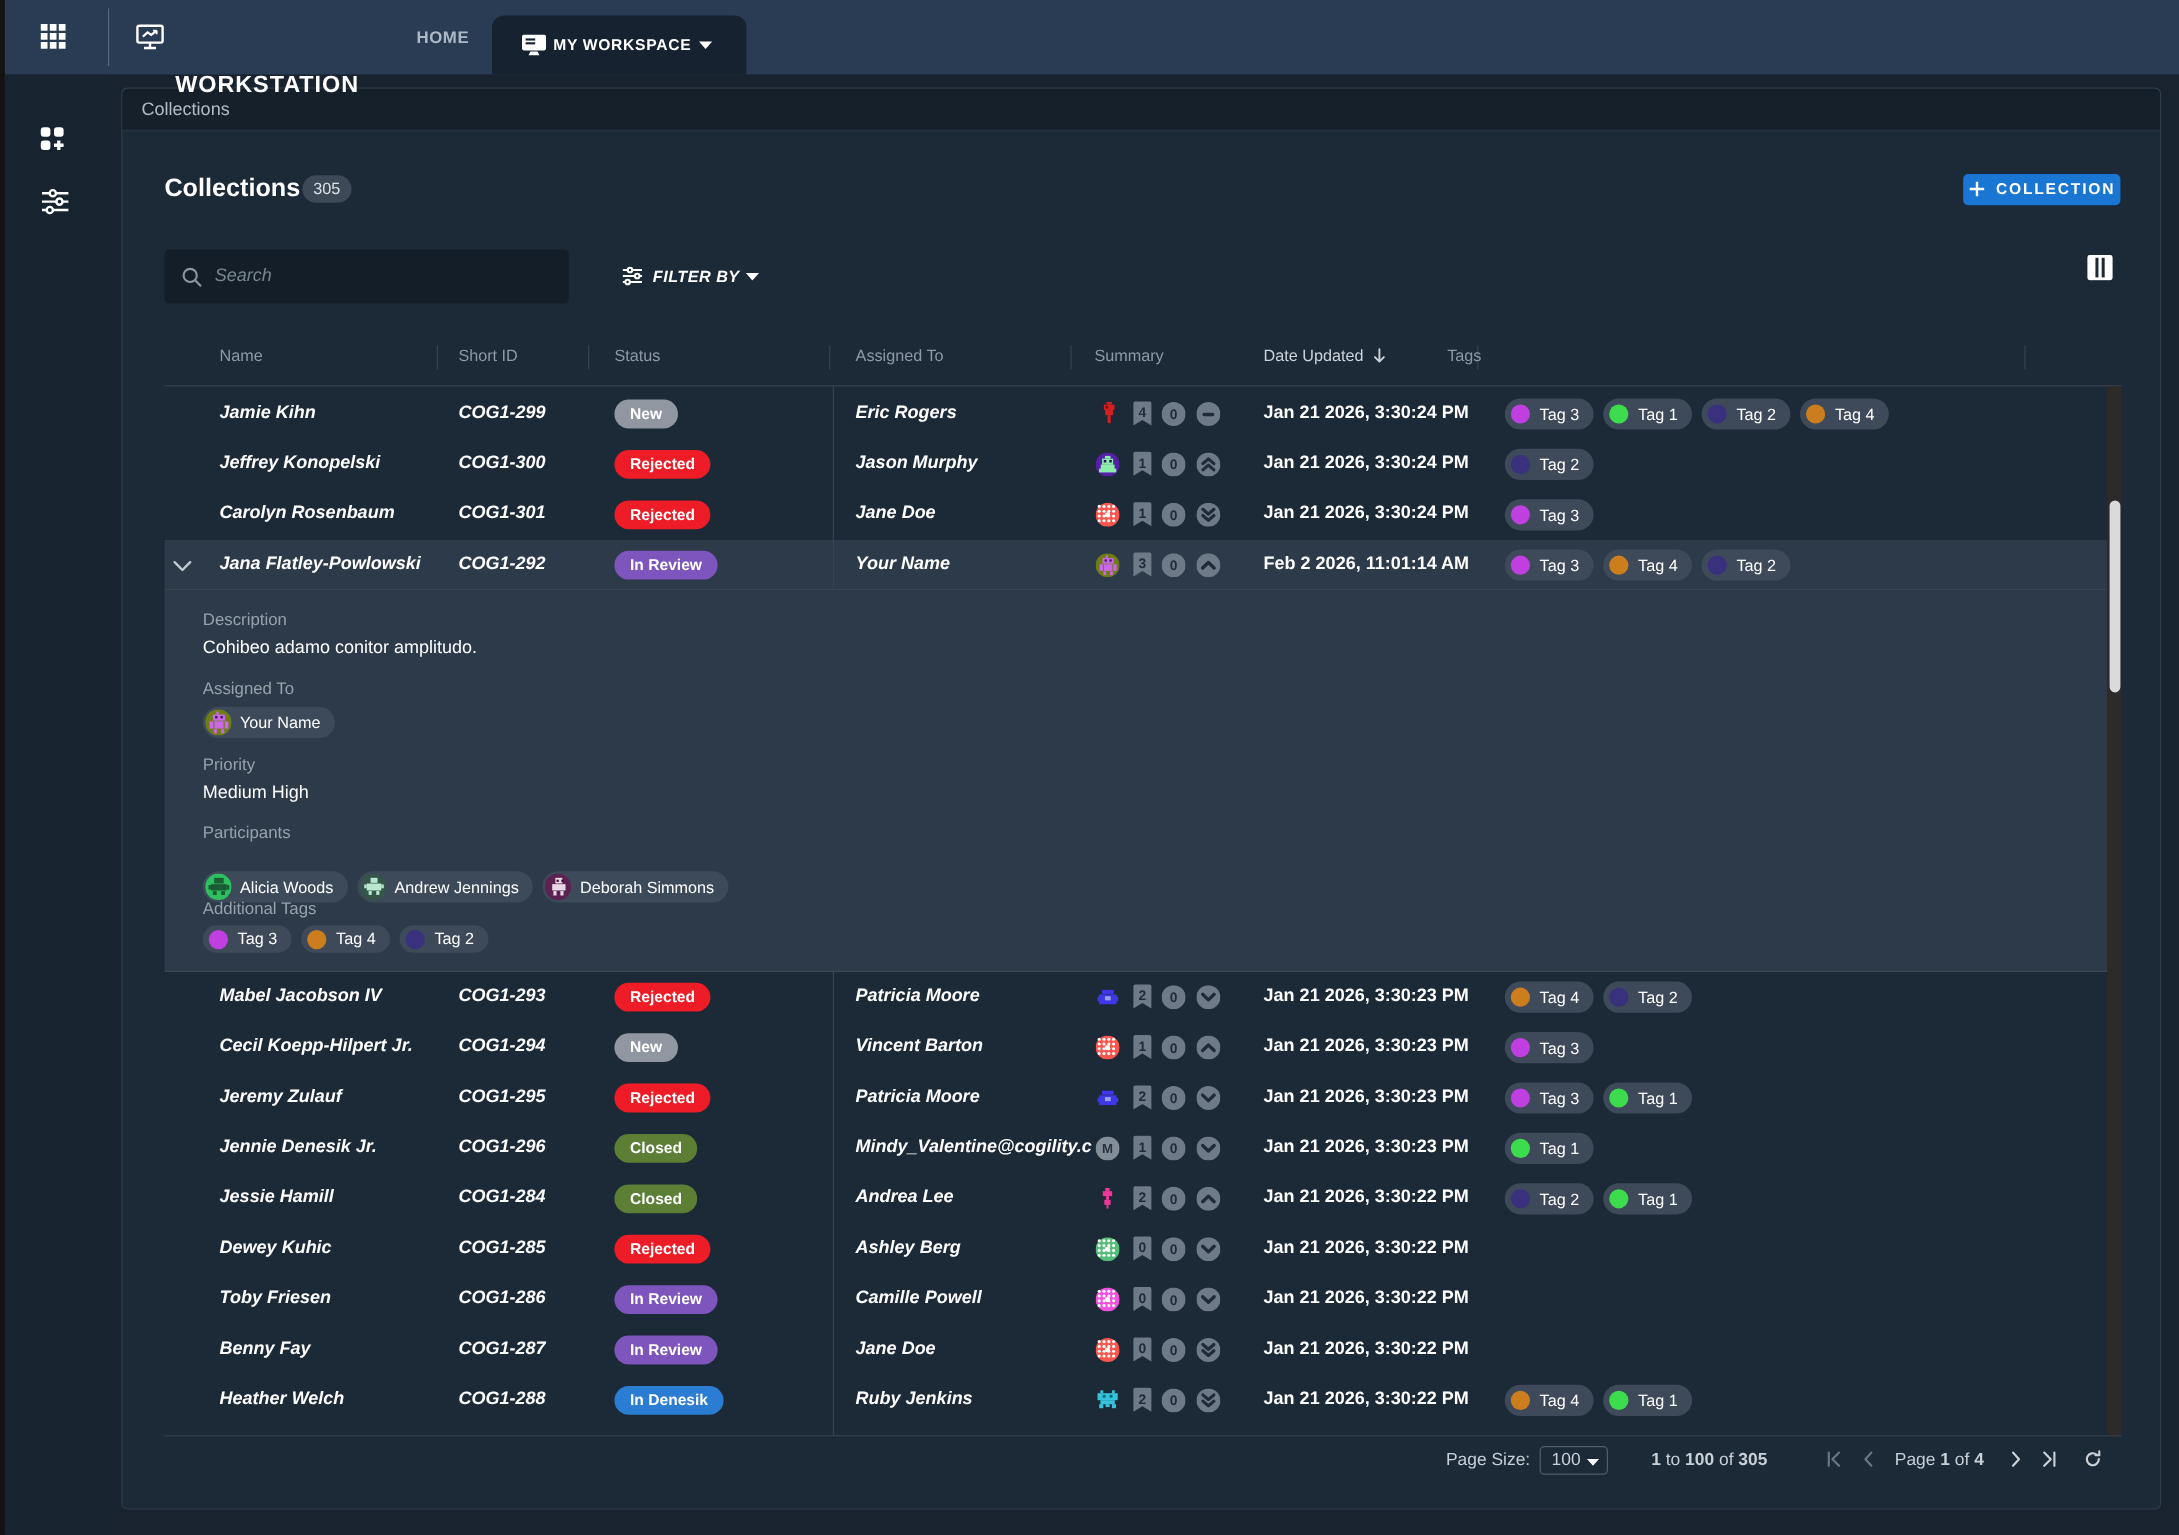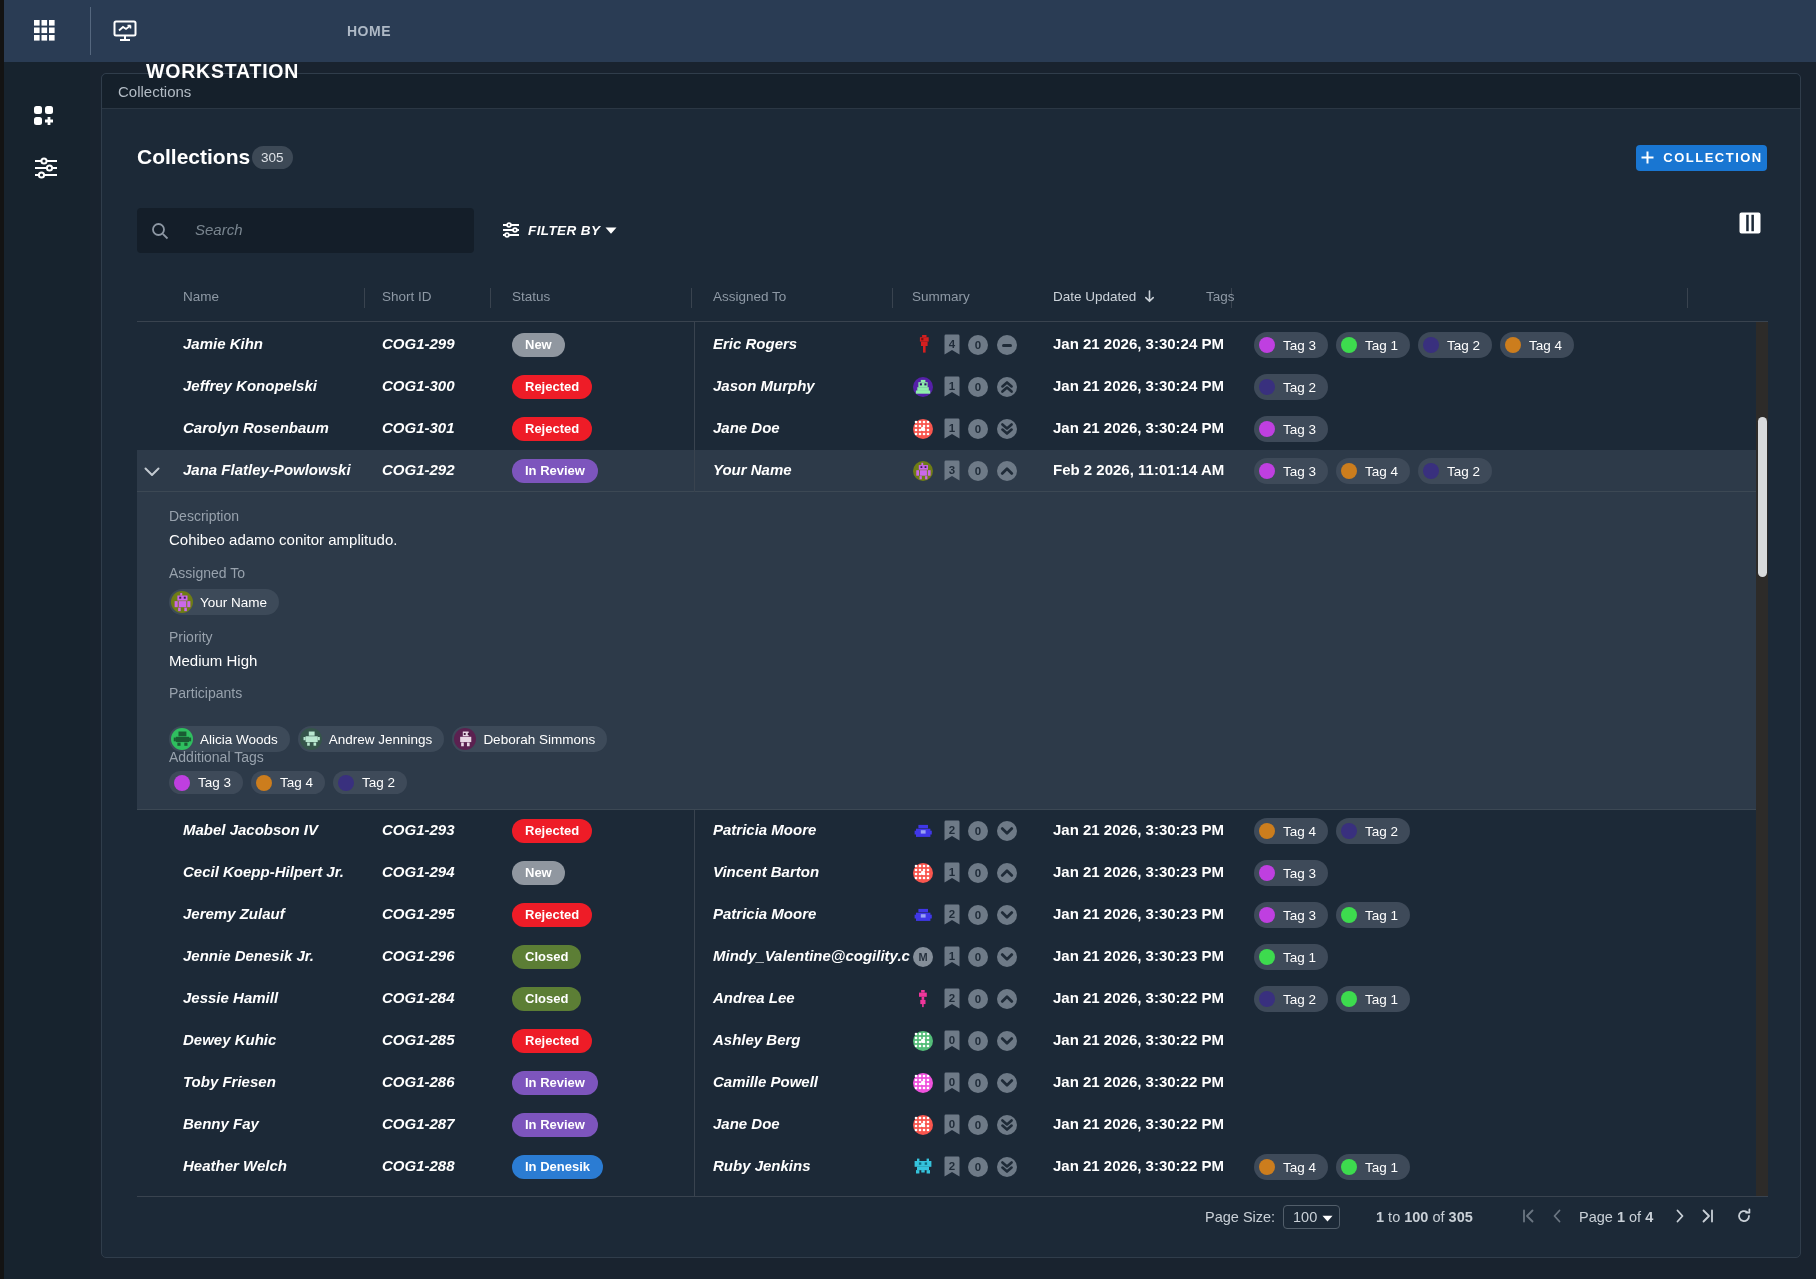--- a/index.html
+++ b/index.html
@@ -22,22 +22,22 @@
 
 #card { position:absolute; left:101px; top:73px; width:1700px; height:1185px; background:#1c2937; border:1px solid #303d4b; border-radius:5px; }
 #crumb { position:absolute; left:0; top:0; width:100%; height:35px; background:#15202b; border-bottom:1px solid #2b3744; border-radius:5px 5px 0 0; }
 #crumb span { position:absolute; left:16px; top:9px; font-size:15px; color:#b3bcc5; }
 #title { position:absolute; left:35px; top:71px; font-size:21px; font-weight:bold; color:#fff; }
 #count { position:absolute; left:150px; top:72px; height:23px; padding:0 9px; background:#3d4956; border-radius:12px; color:#dde1e6; font-size:13.5px; line-height:23px; }
 #newbtn { position:absolute; right:33px; top:71px; width:131px; height:26px; background:#1976d2; border-radius:4px; color:#fff; font-size:13px; font-weight:bold; letter-spacing:1.5px; text-align:center; line-height:26px; }
 #newbtn svg { vertical-align:-3px; margin-right:8px; }
 #search { position:absolute; left:35px; top:134px; width:337px; height:45px; background:#141e29; border-radius:4px; }
 #search .ic { position:absolute; left:13px; top:13px; }
-#search .ph { position:absolute; left:58px; top:13px; font-size:15px; font-style:italic; color:#79858f; }
-#filter { position:absolute; left:399px; top:146px;font-style:italic; }
+#search .ph { position:absolute; left:42px; top:13px; font-size:15px; font-style:italic; color:#79858f; }
+#filter { position:absolute; left:415px; top:146px;font-style:italic; }
 #filter .t { position:absolute; left:27px; top:3px; font-size:13.5px; font-weight:bold; color:#fff; letter-spacing:0.4px; white-space:nowrap; }
 #filter .c { position:absolute; left:104px; top:7px; }
 #colsbtn { position:absolute; right:39px; top:138px; }
 
 #thead { position:absolute; left:35px; top:205px; width:1631px; height:39px; font-size:13.5px; color:#8e99a5; }
 #thead .h { position:absolute; top:10px; }
 #thead .sep { position:absolute; top:9px; width:1px; height:20px; background:#39434f; }
 #tbody { position:absolute; left:35px; top:247px; width:1631px; height:876px; border-top:1px solid #39434f; border-bottom:1px solid #39434f; overflow:hidden; }
 .trow { position:absolute; left:0; width:1619px; height:42px; background:#1c2937; }
 .trow.sel { background:#2d3a49; border-bottom:1px solid #3c4854; }
@@ -85,20 +85,36 @@
   <div id="logo">
       <svg width="26" height="24" viewBox="0 0 26 24">
         <rect x="1.5" y="2.5" width="21" height="14" rx="1.5" stroke="#fff" stroke-width="2" fill="none"></rect>
         <path d="M6 11.5 L10 8 L13 10 L17.5 6.5" stroke="#fff" stroke-width="1.8" fill="none"></path>
         <path d="M17.5 6.5 h-3 M17.5 6.5 v3" stroke="#fff" stroke-width="1.6" fill="none"></path>
         <path d="M12 17 v3 M7 21 h10" stroke="#fff" stroke-width="2" fill="none"></path>
       </svg>
     </div>
   <div id="logotxt">WORKSTATION</div>
   <div id="home">HOME</div>
+  <div id="wstab">
+      <span class="ic">
+        <svg width="22" height="20" viewBox="0 0 22 20">
+          <path d="M2.5 1 h17 a1.5 1.5 0 0 1 1.5 1.5 v10 a1.5 1.5 0 0 1 -1.5 1.5 h-17 A1.5 1.5 0 0 1 1 12.5 v-10 A1.5 1.5 0 0 1 2.5 1 z" fill="#fff"></path>
+          <rect x="4" y="4" width="8" height="1.8" fill="#16222f"></rect>
+          <rect x="4" y="7.2" width="8" height="1.8" fill="#16222f"></rect>
+          <path d="M8 15 h6 l1.5 3 h-9 z" fill="#fff"></path>
+        </svg>
+      </span>
+      <span class="t">MY WORKSPACE</span>
+      <span class="c">
+        <svg width="12" height="7" viewBox="0 0 12 7">
+          <path d="M0.5 0.5 h11 L6 6.8 z" fill="#fff"></path>
+        </svg>
+      </span>
+    </div>
 </div>
 <div id="sidebar">
   <div class="i1"><svg width="24" height="24" viewBox="0 0 24 24">
         <rect x="2" y="2" width="8" height="8" rx="2.5" fill="#fff"></rect>
         <rect x="13" y="2" width="8" height="8" rx="2.5" fill="#fff"></rect>
         <rect x="2" y="13" width="8" height="8" rx="2.5" fill="#fff"></rect>
         <path d="M17 13 v8 M13 17 h8" stroke="#fff" stroke-width="2.8"></path>
       </svg></div>
   <div class="i2"><svg width="26" height="26" viewBox="0 0 26 26">
         <path d="M2 6 h7 M13 6 h11 M2 13 h13 M19 13 h5 M2 20 h5 M11 20 h13" stroke="#fff" stroke-width="2"></path>

